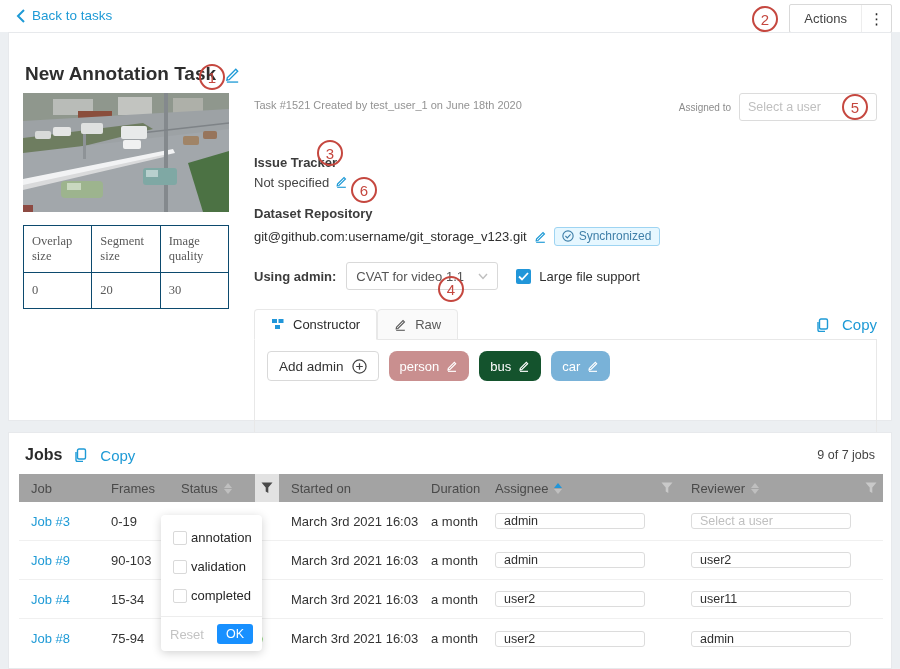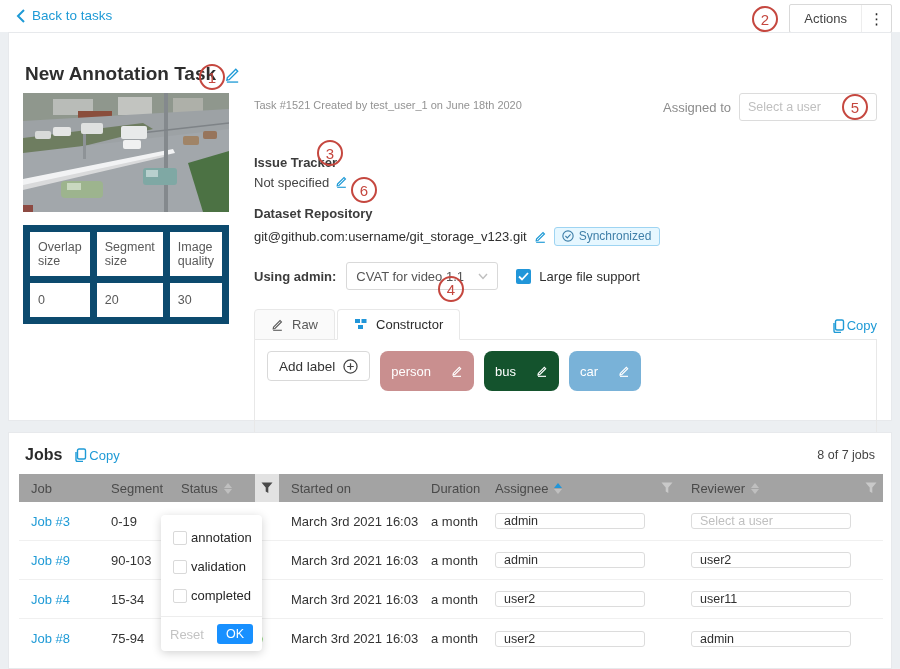--- a/index.html
+++ b/index.html
@@ -22,30 +22,30 @@
   .card-main  { left:8px; top:32px;  width:884px; height:389px; }
   .card-jobs  { left:8px; top:432px; width:884px; height:237px; }
 
   
   .task-title-row { position:absolute; left:16px; top:30px; display:flex; align-items:center; gap:8px; }
   .task-title { font-size:19px; font-weight:700; color:#2e2e2e; }
 
   .preview { position:absolute; left:14px; top:60px; width:206px; height:119px; display:block; }
 
   .params-table { position:absolute; left:14px; top:192px; width:206px; border-collapse:collapse; }
-  .params-table td { border:7px solid #0c4a6e; font-size:12.5px; color:#595959;
-    padding:8px 8px; vertical-align:top; width:33.3%; }
+  .params-table td { border:1px solid #0c4a6e; font-size:12.5px; color:#595959;
+    padding:8px 8px; vertical-align:top; width:33.3%;font-family:Liberation Serif, serif; }
   .params-table .val td { color:#595959; padding:10px 8px; }
 
   .right-col { position:absolute; left:245px; top:60px; width:623px; }
 
   .meta-row { display:flex; justify-content:space-between; align-items:flex-start; }
   .task-meta { color:#939393; font-size:11px; padding-top:6px; }
   .assigned { display:flex; align-items:center; gap:8px; }
-  .assigned-label { color:#8c8c8c; font-size:13px; }
+  .assigned-label { color:#8c8c8c; font-size:10px; }
   .user-input { width:138px; height:28px; border:1px solid #dcdcdc; border-radius:3px;
     padding:0 8px; font-size:12.5px; font-family:inherit; color:#303030; }
   .user-input::placeholder { color:#bfbfbf; }
 
   .block-label { font-weight:700; color:#3c3c3c; font-size:13px; }
   .it-block { margin-top:34px; }
   .it-value { margin-top:5px; display:flex; align-items:flex-start; gap:6px; color:#434343; }
   .dr-block { margin-top:16px; }
   .dr-value { margin-top:6px; display:flex; align-items:center; gap:7px; color:#2f2f2f; }
   .sync-badge { display:flex; align-items:center; gap:5px; background:#e6f7ff; border:1px solid #9ed4f2;
@@ -57,27 +57,27 @@
     color:#555; font-size:13px; background:#fff; }
   .cb-wrap { display:flex; align-items:center; gap:8px; margin-left:8px; cursor:pointer; }
   .cb-on { width:15px; height:15px; background:#2196d9; border-radius:2px; display:flex;
     align-items:center; justify-content:center; }
 
   .tabs-row { margin-top:18px; display:flex; align-items:flex-end; border-bottom:1px solid #e8e8e8; height:32px; }
   .tab { height:31px; display:flex; align-items:center; gap:8px; padding:0 16px; font-size:13px;
     border:1px solid #e8e8e8; border-radius:4px 4px 0 0; cursor:pointer; margin-bottom:-1px; }
   .tab-raw { background:#fafafa; color:#595959; margin-right:2px; }
   .tab-active { background:#fff; border-bottom-color:#fff; color:#2b2b2b; }
-  .copy-link { margin-left:auto; display:flex; align-items:center; gap:2px; color:#1e9ad6;
-    cursor:pointer; padding-bottom:6px; font-size:13px; }
+  .copy-link { margin-left:auto; display:flex; align-items:center; gap:13px; color:#1e9ad6;
+    cursor:pointer; padding-bottom:6px; font-size:15px; }
 
   .constructor-body { border:1px solid #e8e8e8; border-top:none; height:110px; padding:11px 12px; display:flex; gap:10px; }
   .add-label-btn { height:30px; border:1px solid #d9d9d9; border-radius:4px; background:#fff;
     display:flex; align-items:center; gap:8px; padding:0 11px; font-size:13.5px; color:#333; cursor:pointer; }
-  .chip { height:40px; border-radius:8px; display:flex; align-items:center; gap:20px; padding:0 11px;
+  .chip { height:30px; border-radius:8px; display:flex; align-items:center; gap:7px; padding:0 11px;
     color:#fff; font-size:13px; cursor:pointer; }
 
   
   .jobs-head { display:flex; align-items:center; padding:13px 16px 10px 16px; }
   .jobs-title { font-size:16px; font-weight:700; color:#2b2b2b; margin-right:12px; }
   .jobs-count { margin-left:auto; color:#434343; font-size:12.5px; }
 
   .jtable { margin:0 10px; width:864px; }
   .jrow { display:grid; grid-template-columns:80px 70px 110px 140px 64px 196px 204px; align-items:center; }
   .jheader { background:#a3a3a3; height:28px; color:#4a4a4a; font-size:13px; }
@@ -249,53 +249,53 @@
         <span class="cb-on">
           <svg width="11" height="9" viewBox="0 0 11 9">
               <path d="M1 4.5 L4 7.5 L10 1" fill="none" stroke="#fff" stroke-width="1.8"></path>
             </svg>
         </span>
         <span>Large file support</span>
       </span>
     </div>
 
     <div class="tabs-row">
-      <div class="tab tab-raw">
-        <span class="icon">
-          <svg width="13" height="13" viewBox="0 0 18 18">
-              <path d="M3.5 12.5 L12.5 3.5 L14.5 5.5 L5.5 14.5 L3 15 Z" fill="none" stroke="#595959" stroke-width="1.5"></path>
-              <path d="M3 17 H15" stroke="#595959" stroke-width="1.5"></path>
-            </svg>
-        </span>
-        <span>Raw</span>
-      </div>
       <div class="tab tab-active">
         <span class="icon">
           <svg width="14" height="13" viewBox="0 0 14 13">
               <rect x="1" y="1" width="5" height="4" fill="#2196d9"></rect>
               <rect x="7.5" y="1" width="5" height="4" fill="#2196d9"></rect>
               <rect x="4" y="7" width="5" height="4" fill="#2196d9"></rect>
             </svg>
         </span>
         <span>Constructor</span>
       </div>
+      <div class="tab tab-raw">
+        <span class="icon">
+          <svg width="13" height="13" viewBox="0 0 18 18">
+              <path d="M3.5 12.5 L12.5 3.5 L14.5 5.5 L5.5 14.5 L3 15 Z" fill="none" stroke="#595959" stroke-width="1.5"></path>
+              <path d="M3 17 H15" stroke="#595959" stroke-width="1.5"></path>
+            </svg>
+        </span>
+        <span>Raw</span>
+      </div>
       <div class="copy-link">
         <span class="icon">
           <svg width="13" height="14" viewBox="0 0 13 14">
               <rect x="3.5" y="1" width="8" height="10" rx="1.5" fill="none" stroke="#1e9ad6" stroke-width="1.4"></rect>
               <path d="M2 4 V12 a1.5 1.5 0 0 0 1.5 1.5 H9" fill="none" stroke="#1e9ad6" stroke-width="1.4"></path>
             </svg>
         </span>
         <span>Copy</span>
       </div>
     </div>
 
     <div class="constructor-body">
       <div class="add-label-btn">
-        <span>Add label</span>
+        <span>Add admin</span>
         <span class="icon">
           <svg width="15" height="15" viewBox="0 0 16 16">
               <circle cx="8" cy="8" r="7" fill="none" stroke="#434343" stroke-width="1.3"></circle>
               <path d="M8 4.5 V11.5 M4.5 8 H11.5" stroke="#434343" stroke-width="1.3"></path>
             </svg>
         </span>
       </div>
       <div class="chip" style="background: rgb(201, 143, 143);">
         <span>person</span>
         <span class="icon">
@@ -332,31 +332,31 @@
     <span class="jobs-title">Jobs</span>
     <span class="copy-link" style="margin-left:0;padding-bottom:0;">
       <span class="icon">
         <svg width="13" height="14" viewBox="0 0 13 14">
             <rect x="3.5" y="1" width="8" height="10" rx="1.5" fill="none" stroke="#1e9ad6" stroke-width="1.4"></rect>
             <path d="M2 4 V12 a1.5 1.5 0 0 0 1.5 1.5 H9" fill="none" stroke="#1e9ad6" stroke-width="1.4"></path>
           </svg>
       </span>
       <span>Copy</span>
     </span>
-    <span class="jobs-count">8 of 7 jobs</span>
+    <span class="jobs-count">9 of 7 jobs</span>
   </div>
 
   <div class="jtable">
 
     <div class="jrow jheader">
       <div class="hcell">
           <span>Job</span>
         </div>
       <div class="hcell">
-          <span>Segment</span>
+          <span>Frames</span>
         </div>
       <div class="hcell">
         <span>Status</span>
         <span class="sorter">
             <span class="car-up"></span>
             <span class="car-dn"></span>
           </span>
         <span class="funnel-box funnel-active">
           <svg width="12" height="12" viewBox="0 0 12 12">
               <path d="M0.5 0.5 H11.5 L7.3 5.6 V11 L4.7 9.4 V5.6 Z" fill="#4a4a4a"></path>

